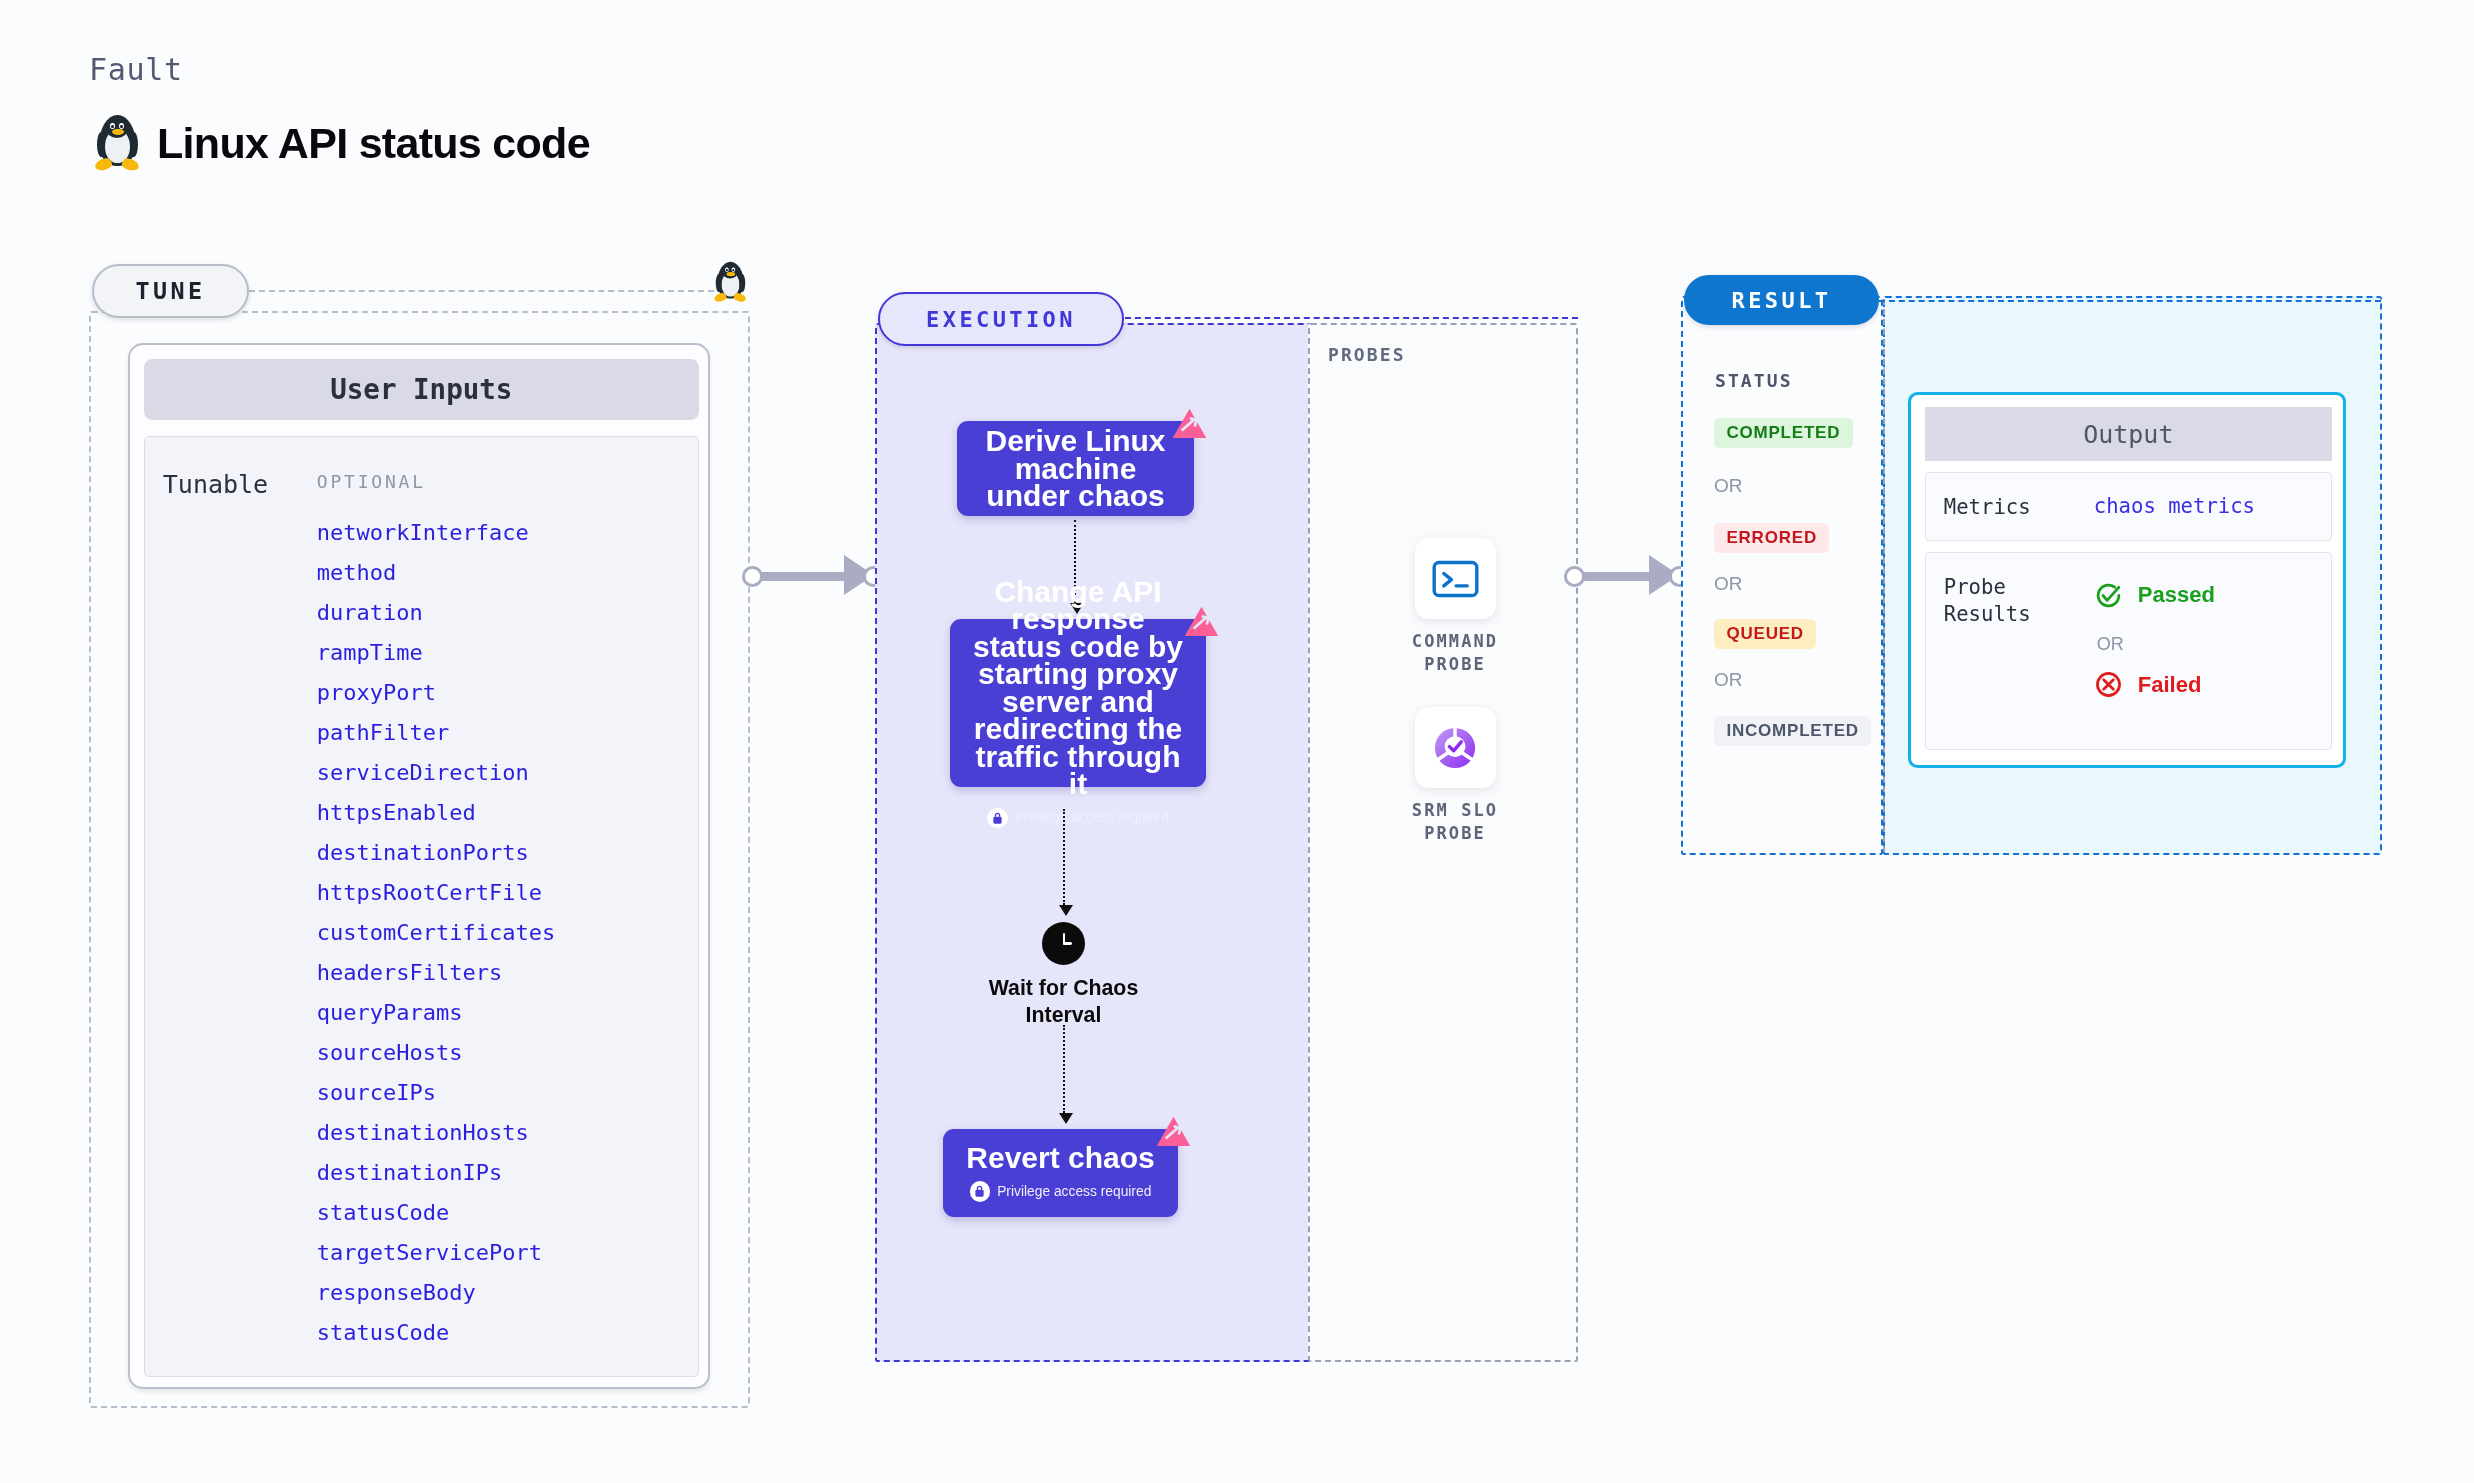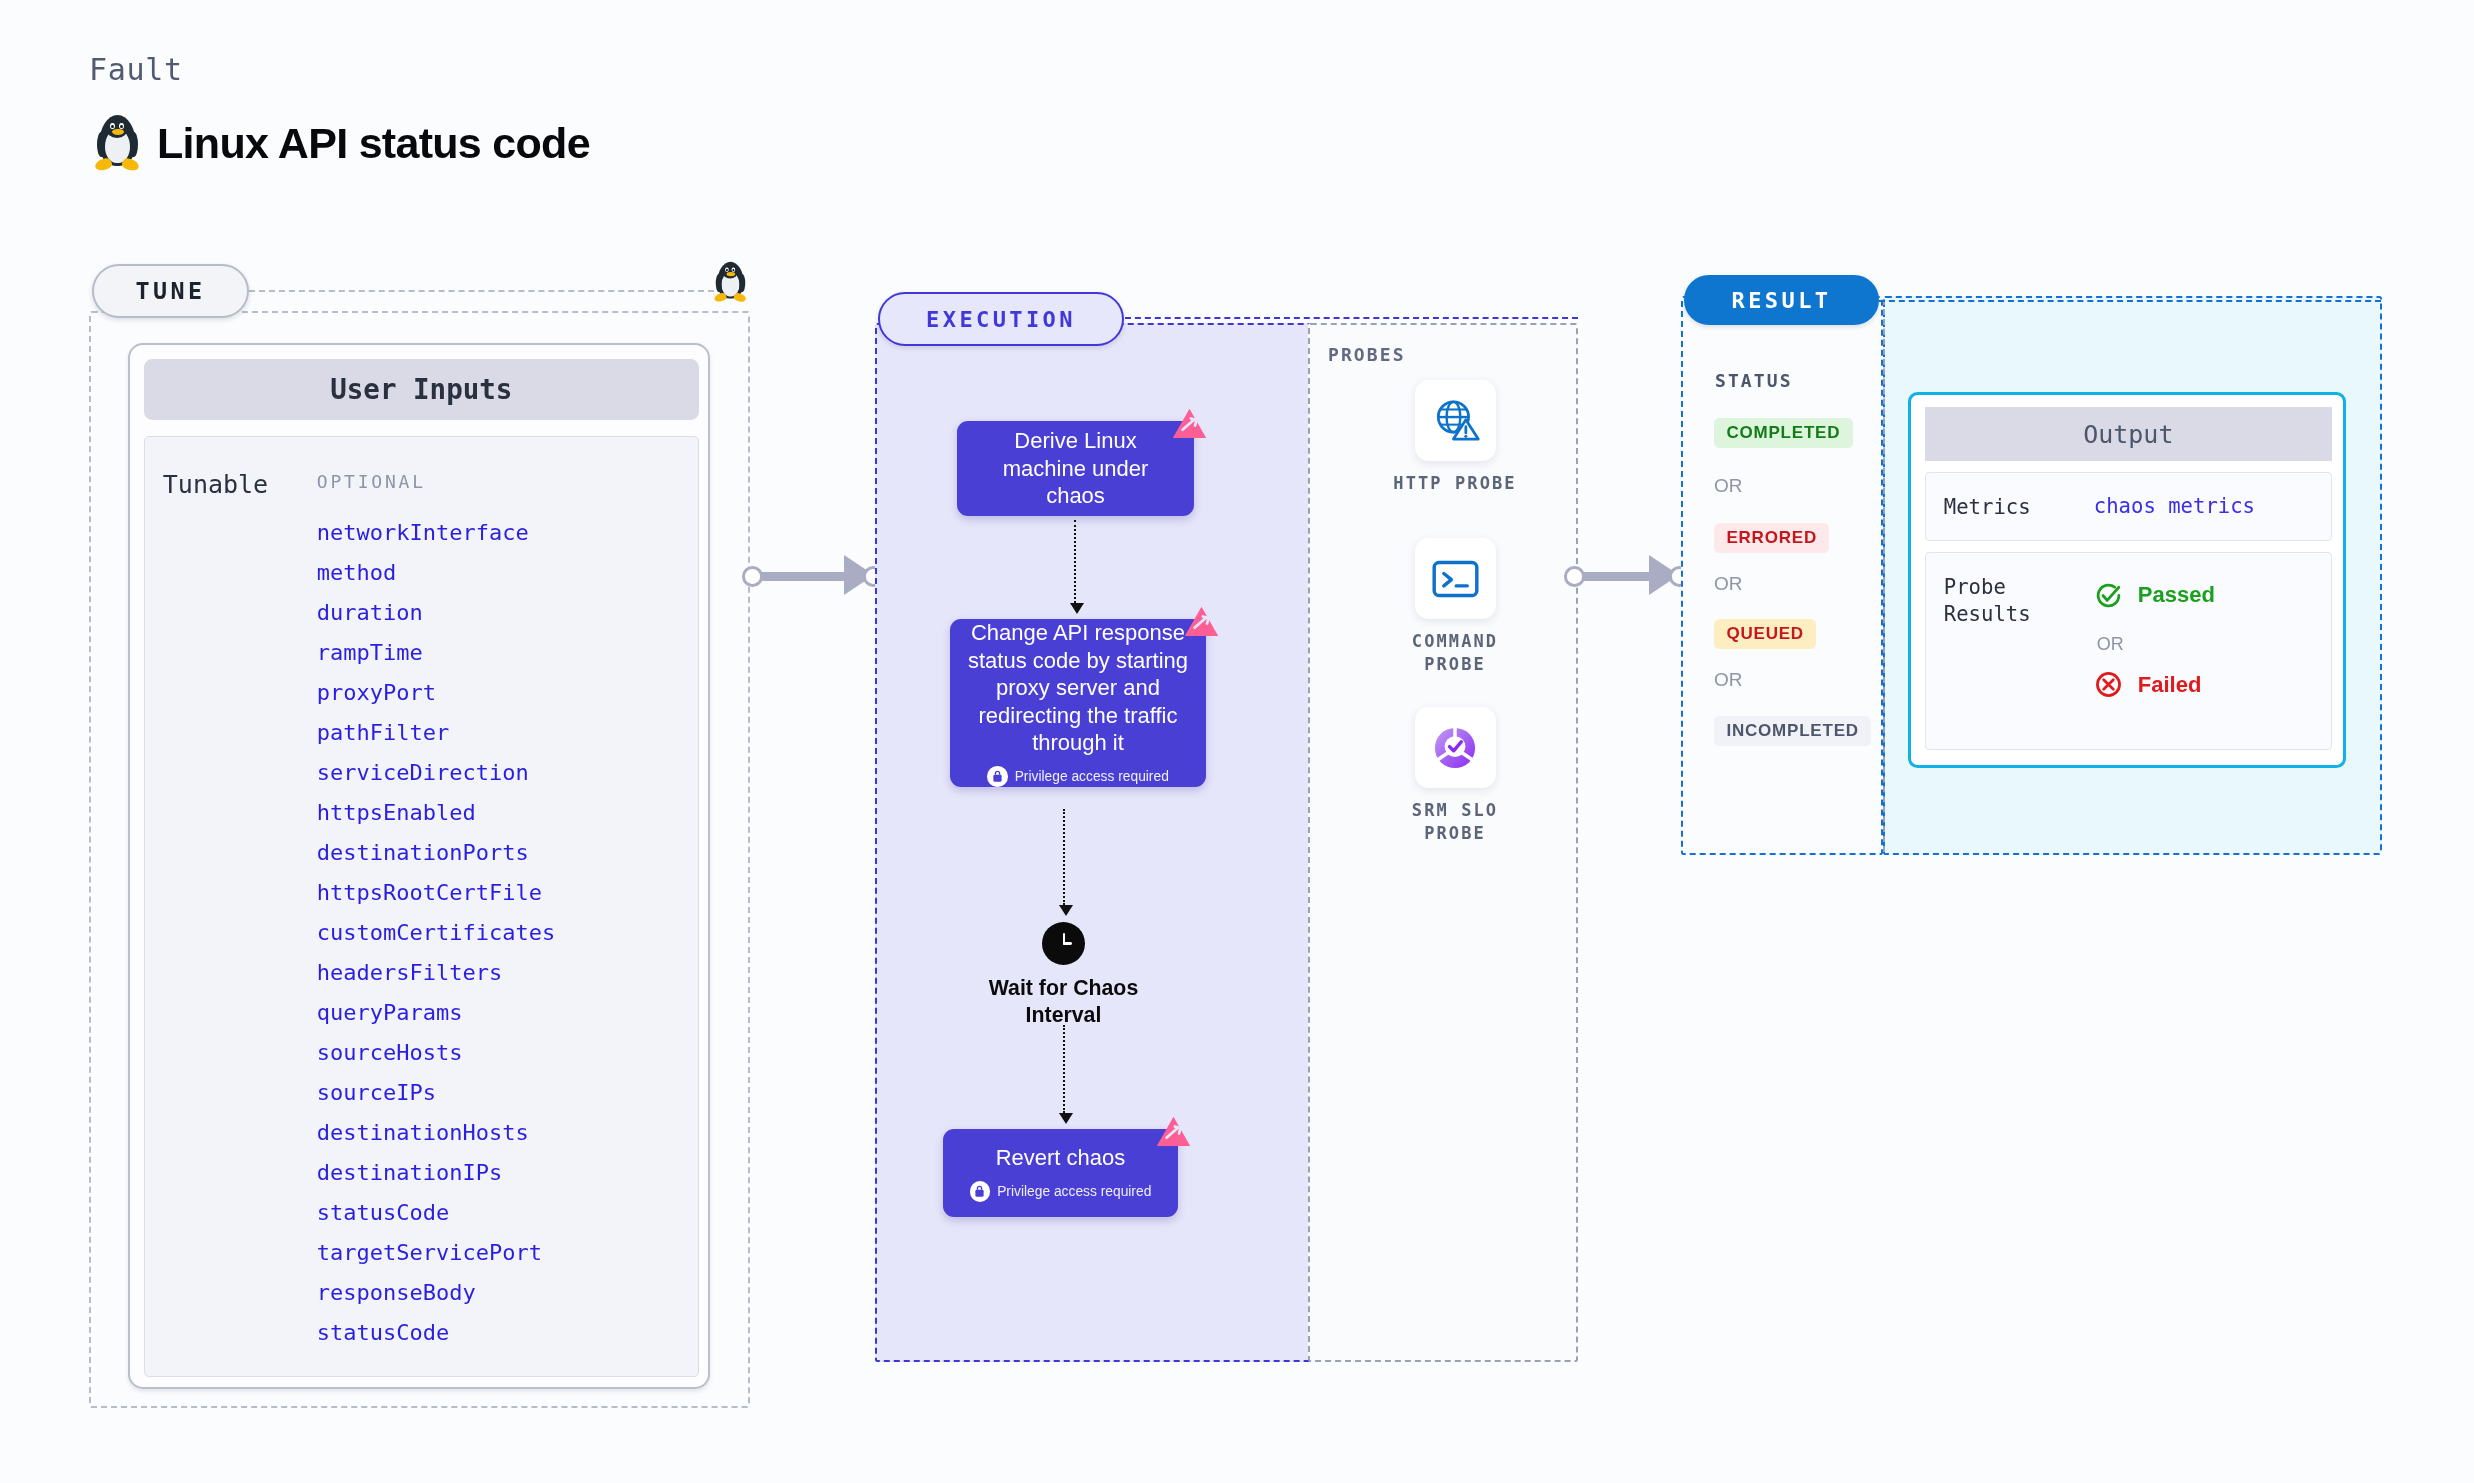--- a/index.html
+++ b/index.html
@@ -96,21 +96,21 @@
       border-color: #9aa1b4; border-width: 2.1px; background: #fafbfd; }
   #exec-tag { left: 878px; top: 292px; width: 246px; height: 54px;
       background: #e7e7fb; border: 2.8px solid #4238d9; color: #4238d9; font-size: 22px; }
   #exec-line { left: 1125px; top: 317px; width: 453px; border-top-color: #3f36d6; }
 
   .node {
     position: absolute; background: #4a3fd4; border-radius: 11px; color: #fff;
     display: flex; flex-direction: column; align-items: center; justify-content: center;
     text-align: center; box-shadow: 0 3.4px 8.3px rgba(50,40,150,.22);
   }
-  .node-text { font-size: 22px; font-weight: 400; line-height: 27.5px; padding: 0 15px; }
+  .node-text { font-size: 30px; font-weight: 700; line-height: 27.5px; padding: 0 15px; }
   .priv {
     display: flex; align-items: center; gap: 6.9px; margin-top: 9.6px;
     font-size: 13.8px; font-weight: 400; color: #f0eefc;
   }
   .lock-badge {
     width: 20.6px; height: 20.6px; border-radius: 50%; background: #fff;
     display: flex; align-items: center; justify-content: center;
   }
   .corner-badge { position: absolute; right: -15px; top: -15px; width: 39px; height: 39px; }
 
@@ -370,35 +370,20 @@
       <span>Privilege access required</span>
     </div>
     <svg class="corner-badge" viewBox="0 0 56 56">
       <polygon points="28,4 52,46 4,46" fill="#fb5f96"></polygon>
       <path d="M18 34 L34 20 M30 18 L38 20 L36 28" stroke="#e6e6fa" stroke-width="4" fill="none" stroke-linecap="round"></path>
     </svg>
   </div>
 
   <div class="probes-title">PROBES</div>
 
-  <div class="probe" id="probe-http">
-    <div class="probe-icon">
-      <svg width="51" height="51" viewBox="0 0 74 74">
-        <circle cx="34" cy="32" r="22" fill="none" stroke="#0d72c9" stroke-width="4"></circle>
-        <ellipse cx="34" cy="32" rx="10" ry="22" fill="none" stroke="#0d72c9" stroke-width="3.5"></ellipse>
-        <line x1="12" y1="32" x2="56" y2="32" stroke="#0d72c9" stroke-width="3.5"></line>
-        <line x1="15" y1="21" x2="53" y2="21" stroke="#0d72c9" stroke-width="3"></line>
-        <line x1="15" y1="43" x2="53" y2="43" stroke="#0d72c9" stroke-width="3"></line>
-        <polygon points="52,36 70,64 34,64" fill="#fff" stroke="#0d72c9" stroke-width="4" stroke-linejoin="round"></polygon>
-        <line x1="52" y1="46" x2="52" y2="55" stroke="#0d72c9" stroke-width="4" stroke-linecap="round"></line>
-        <circle cx="52" cy="60" r="2.2" fill="#0d72c9"></circle>
-      </svg>
-    </div>
-    <div class="probe-label">HTTP PROBE</div>
-  </div>
 
   <div class="probe" id="probe-cmd">
     <div class="probe-icon">
       <svg width="51" height="44" viewBox="0 0 74 64">
         <rect x="6" y="8" width="62" height="48" rx="7" fill="none" stroke="#0d72c9" stroke-width="5"></rect>
         <path d="M20 24 L31 33 L20 42" fill="none" stroke="#0d72c9" stroke-width="5" stroke-linecap="round" stroke-linejoin="round"></path>
         <line x1="38" y1="42" x2="54" y2="42" stroke="#0d72c9" stroke-width="5" stroke-linecap="round"></line>
       </svg>
     </div>
     <div class="probe-label">COMMAND PROBE</div>

